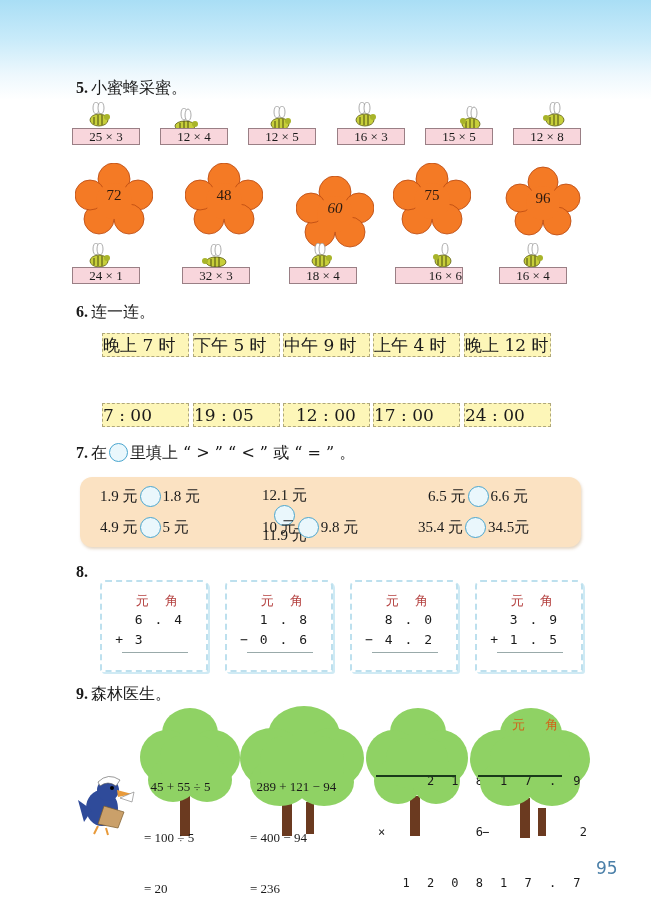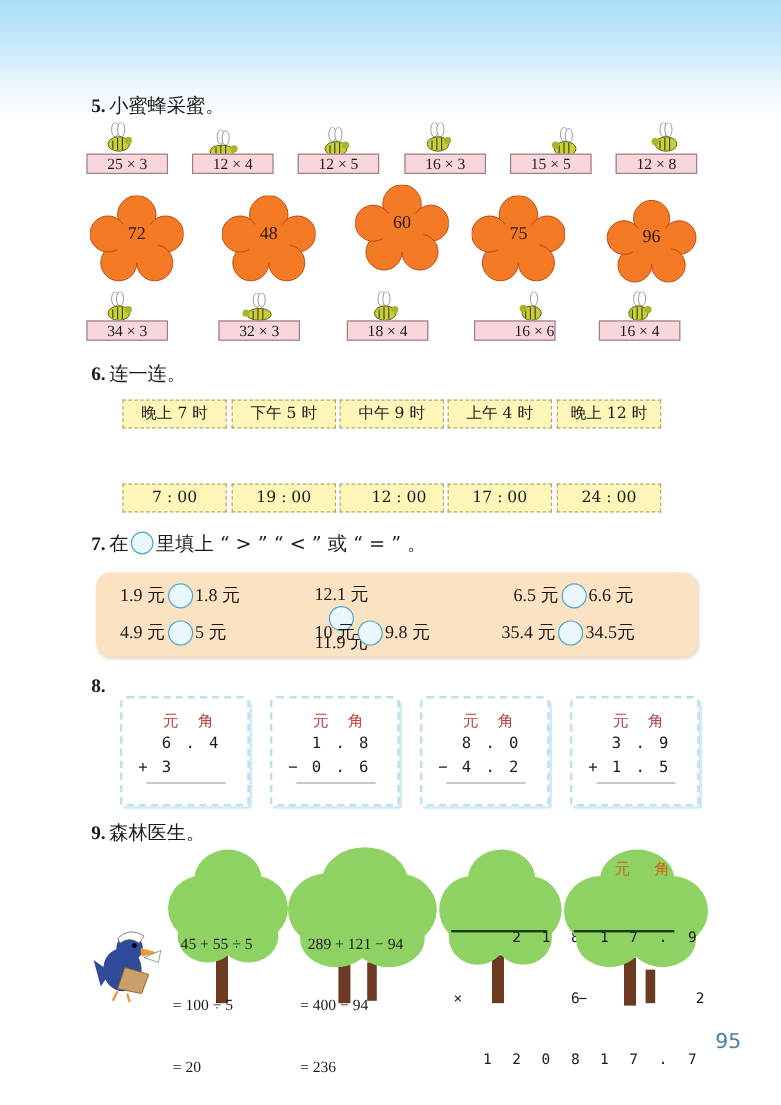--- a/index.html
+++ b/index.html
@@ -12,21 +12,21 @@
 
   
   .exprbox { position: absolute; width: 68px; height: 17px; background: #f8d6dc; border: 1px solid #9a7f85;
     font-size: 13px; text-align: center; line-height: 15px; font-family: "Liberation Serif", serif; }
   .bee { position: absolute; width: 28px; height: 26px; }
   .flower { position: absolute; width: 78px; height: 72px; }
   .flower-num { position: absolute; width: 78px; top: 24px; text-align: center; font-size: 15px; font-family: "Liberation Serif", serif; color: #2a1a10; }
 
   
   .tbox { position: absolute; width: 87px; height: 24px; background: #fdf6b8; border: 1px dashed #b0a87a;
-    font-size: 13px; text-align: center; line-height: 22px; }
+    font-size: 17px; line-height: 22px; }
 
   
   .cmp-panel { position: absolute; left: 80px; top: 477px; width: 501px; height: 70px; background: #fbe2c2;
     border-radius: 12px; box-shadow: 1px 2px 3px rgba(180,140,90,0.35); }
   .cmp-item { position: absolute; font-size: 15px; font-family: "Liberation Serif", "DejaVu Serif", serif; white-space: nowrap; display: flex; align-items: center; }
   .circle { display: inline-block; width: 21px; height: 21px; border-radius: 50%; border: 1.5px solid #4aa6cf; background: #eaf7fc; margin: 0 2px; vertical-align: middle; }
   .circle-inline { display: inline-block; width: 19px; height: 19px; border-radius: 50%; border: 1.5px solid #4aa6cf; background: #eaf7fc; vertical-align: -4px; margin: 0 2px; }
 
   
   .card { position: absolute; width: 108px; height: 92px; border: 2px dashed #bde0ee; border-radius: 6px 6px 3px 3px;
@@ -130,21 +130,21 @@
             <circle cx="39" cy="16" r="16"></circle>
             <circle cx="63" cy="32" r="15"></circle>
             <circle cx="54" cy="56" r="15"></circle>
             <circle cx="24" cy="56" r="15"></circle>
             <circle cx="15" cy="32" r="15"></circle>
             <circle cx="39" cy="38" r="18" stroke="none"></circle>
           </g>
         </svg>
       <div class="flower-num">48</div>
     </div>
-    <div class="flower" style="left:296px; top:154px;">
+    <div class="flower" style="left:296px; top:176px;font-style:italic;">
       <svg width="78" height="72" viewBox="0 0 78 72">
           <g fill="#f47a25" stroke="#b84810" stroke-width="0.8">
             <circle cx="39" cy="16" r="16"></circle>
             <circle cx="63" cy="32" r="15"></circle>
             <circle cx="54" cy="56" r="15"></circle>
             <circle cx="24" cy="56" r="15"></circle>
             <circle cx="15" cy="32" r="15"></circle>
             <circle cx="39" cy="38" r="18" stroke="none"></circle>
           </g>
         </svg>
@@ -178,21 +178,21 @@
     </div>
   </div>
 
   <svg class="bee" style="left:86px; top:243px;" viewBox="0 0 28 26">
       <ellipse cx="10" cy="6" rx="3" ry="6" fill="#fff" stroke="#888" stroke-width="0.7"></ellipse>
       <ellipse cx="14" cy="6" rx="3" ry="6" fill="#fff" stroke="#888" stroke-width="0.7"></ellipse>
       <ellipse cx="13" cy="18" rx="9" ry="6" fill="#c7cf3a" stroke="#5a5a10" stroke-width="0.8"></ellipse>
       <path d="M8 15 v7 M12 13 v10 M16 13 v10" stroke="#4a4a10" stroke-width="1"></path>
       <circle cx="21" cy="15" r="3" fill="#a8b42a"></circle>
     </svg>
-  <div class="exprbox" style="left:72px; top:267px;">34 × 3</div>
+  <div class="exprbox" style="left:72px; top:267px;">24 × 1</div>
 
   <svg class="bee" style="left:200px; top:244px;" viewBox="0 0 28 26">
       <ellipse cx="14" cy="6" rx="3" ry="6" fill="#fff" stroke="#888" stroke-width="0.7"></ellipse>
       <ellipse cx="18" cy="6" rx="3" ry="6" fill="#fff" stroke="#888" stroke-width="0.7"></ellipse>
       <ellipse cx="16" cy="18" rx="10" ry="5" fill="#c7cf3a" stroke="#5a5a10" stroke-width="0.8"></ellipse>
       <path d="M11 15 v7 M15 13 v10 M19 13 v10" stroke="#4a4a10" stroke-width="1"></path>
       <circle cx="5" cy="17" r="3" fill="#a8b42a"></circle>
     </svg>
   <div class="exprbox" style="left:182px; top:267px;">32 × 3</div>
 
@@ -225,21 +225,21 @@
   <div class="qtitle" style="left:76px; top:302px;">
     <b>6.</b><span>连一连。</span>
   </div>
   <div class="tbox" style="left:102px; top:333px;">晚上 7 时</div>
   <div class="tbox" style="left:193px; top:333px;">下午 5 时</div>
   <div class="tbox" style="left:283px; top:333px;">中午 9 时</div>
   <div class="tbox" style="left:373px; top:333px;">上午 4 时</div>
   <div class="tbox" style="left:464px; top:333px;">晚上 12 时</div>
 
   <div class="tbox" style="left:102px; top:403px;">7 : 00</div>
-  <div class="tbox" style="left:193px; top:403px;">19 : 00</div>
+  <div class="tbox" style="left:193px; top:403px;">19 : 05</div>
   <div class="tbox" style="left:283px; top:403px;padding-left:12px;">12 : 00</div>
   <div class="tbox" style="left:373px; top:403px;">17 : 00</div>
   <div class="tbox" style="left:464px; top:403px;">24 : 00</div>
 
   <div class="qtitle" style="left:76px; top:443px;">
     <b>7.</b><span>在</span><span class="circle-inline"></span><span>里填上 “ &gt; ” “ &lt; ” 或 “ = ” 。</span>
   </div>
   <div class="cmp-panel"></div>
 
   <div class="cmp-item" style="left:100px; top:486px;">

